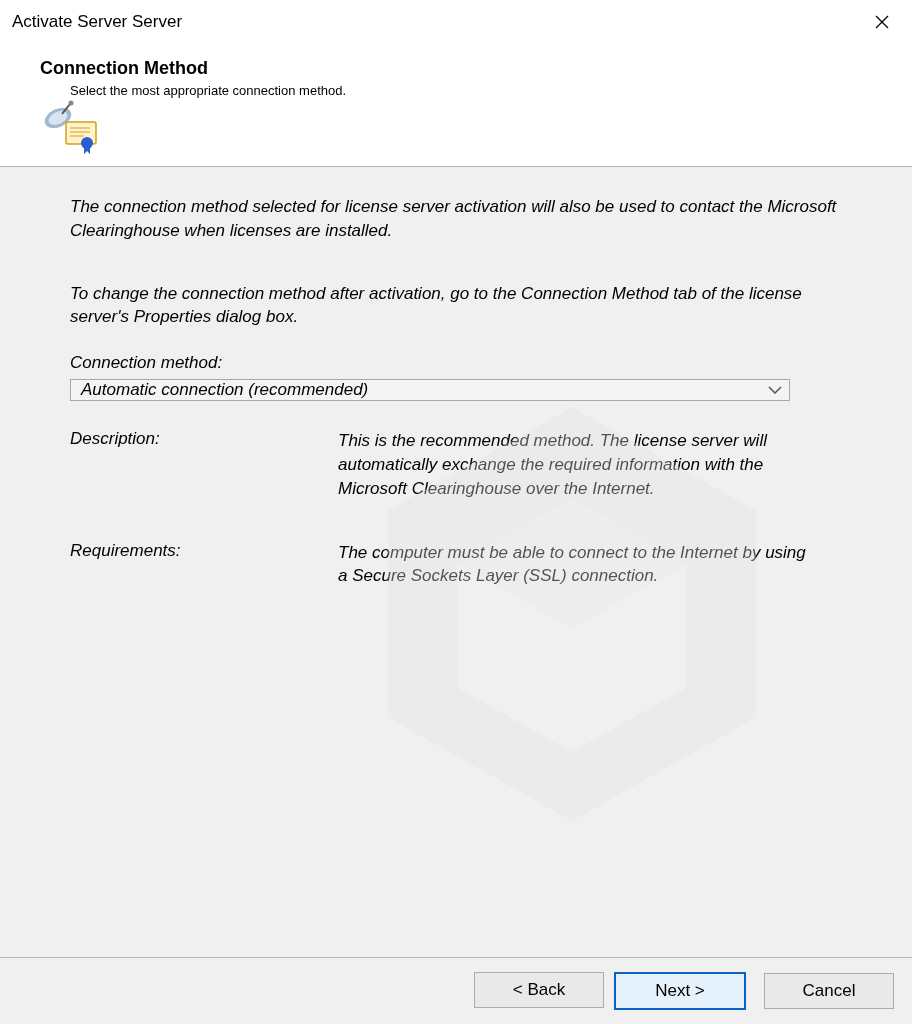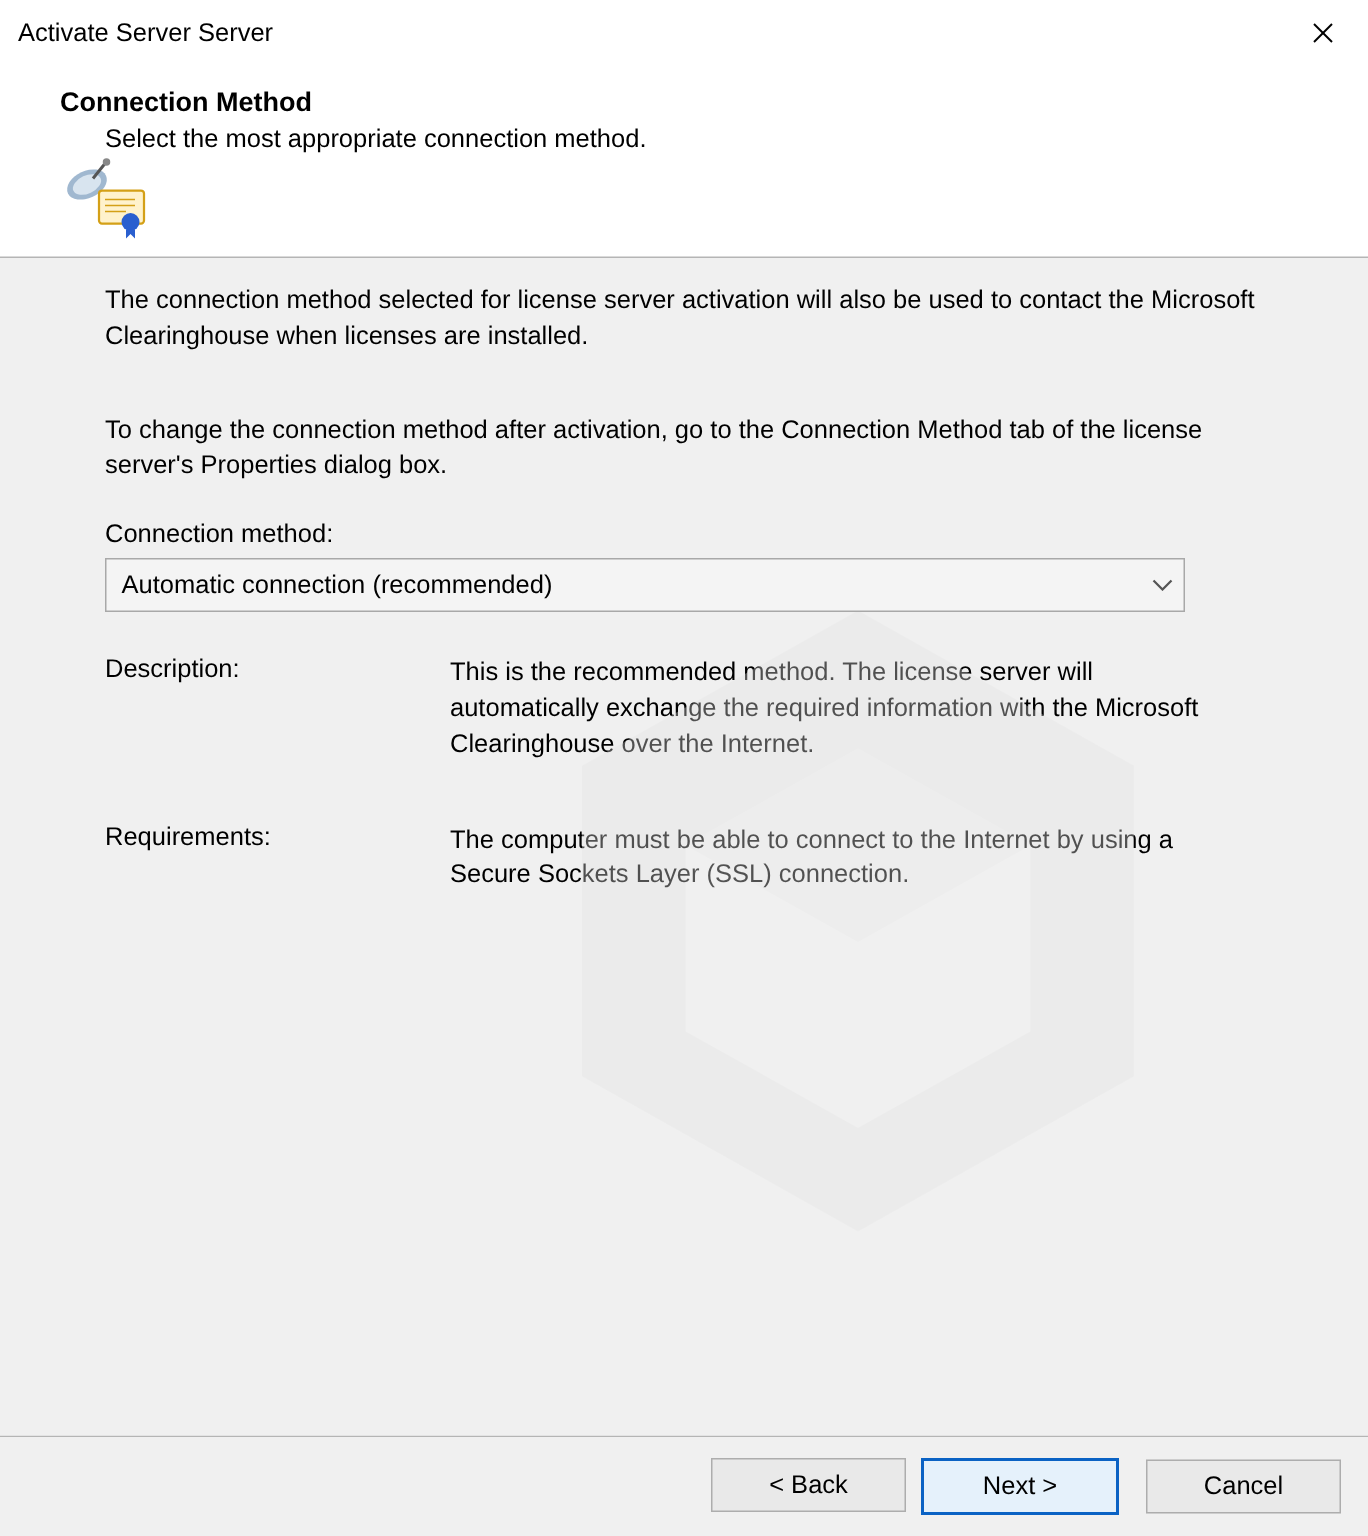--- a/index.html
+++ b/index.html
@@ -53,36 +53,37 @@
   }
   .header-text {
     flex: 1;
   }
   .header-title {
     font-weight: 700;
     font-size: 18px;
     margin-bottom: 4px;
   }
   .header-sub {
-    font-size: 17px;
+    font-size: 13px;
     padding-left: 30px;
   }
   .header-icon {
     width: 58px;
     height: 58px;
     display: flex;
     align-items: center;
     justify-content: center;
   }
   .content {
     flex: 1;
     background: #f0f0f0;
-    padding: 16px 60px 0 70px;
+    padding: 28px 60px 0 70px;
     position: relative;
     overflow: hidden;
+    font-style: italic;
   }
   .watermark {
     position: absolute;
     right: 110px;
     bottom: 60px;
     width: 460px;
     height: 520px;
     opacity: 0.35;
     pointer-events: none;
   }
@@ -94,41 +95,42 @@
     margin-bottom: 6px;
     margin-top: 20px;
   }
   .select-wrap {
     position: relative;
     width: 720px;
     margin-bottom: 28px;
   }
   .select {
     width: 100%;
-    height: 36px;
+    height: 22px;
     background: #f4f4f4;
     border: 1px solid #a8a8a8;
     padding: 0 34px 0 10px;
     font-size: 17px;
     font-family: inherit;
     display: flex;
     align-items: center;
     box-sizing: border-box;
     cursor: default;
   }
   .select-chevron {
     position: absolute;
     right: 8px;
     top: 50%;
     transform: translateY(-50%);
     pointer-events: none;
   }
   .info-row {
     display: flex;
     margin-bottom: 40px;
+    gap: 38px;
   }
   .info-label {
     width: 230px;
     flex: none;
   }
   .info-value {
     flex: 1;
     line-height: 1.4;
     padding-right: 40px;
   }

